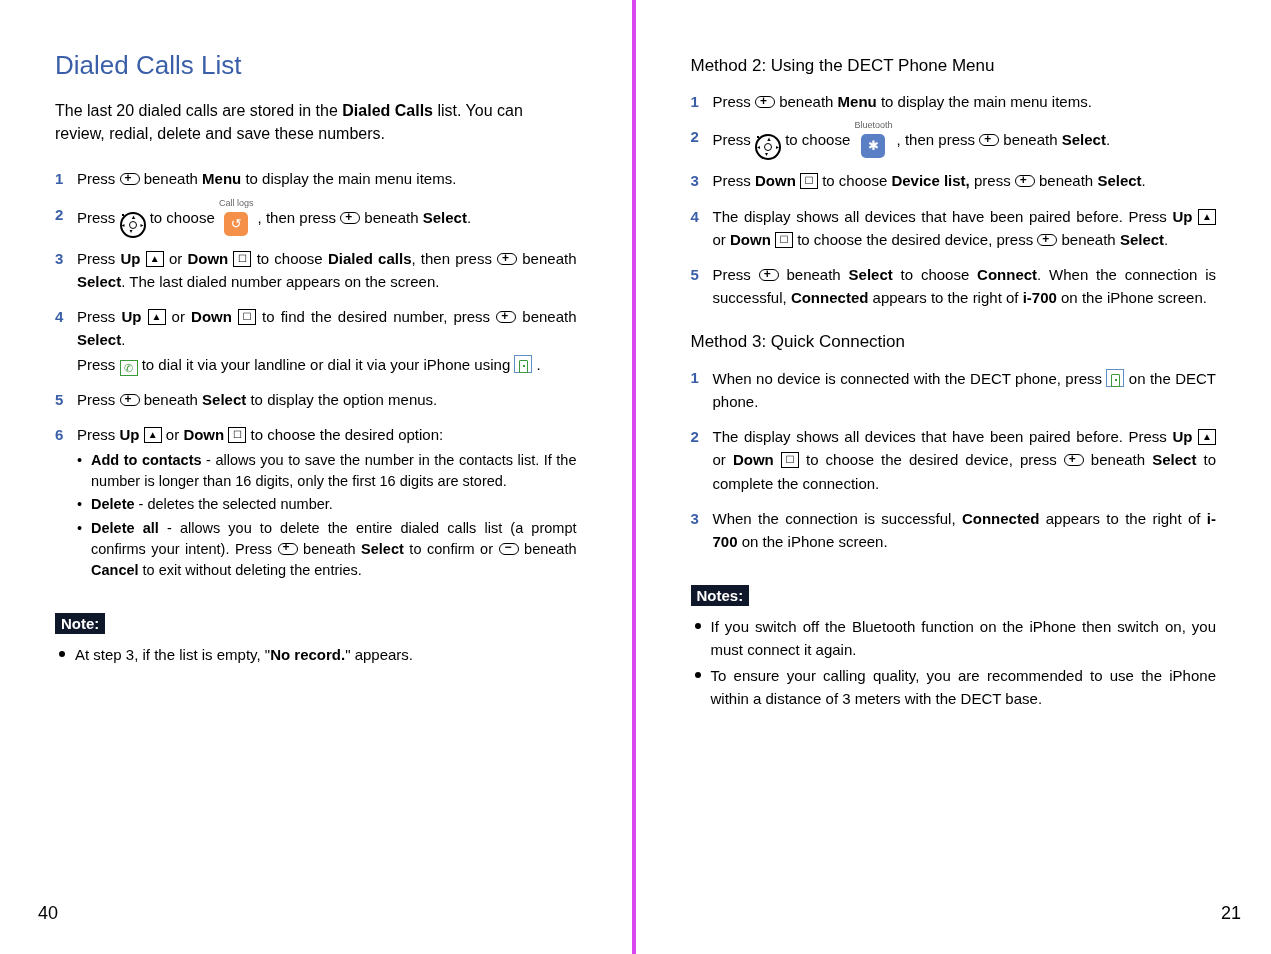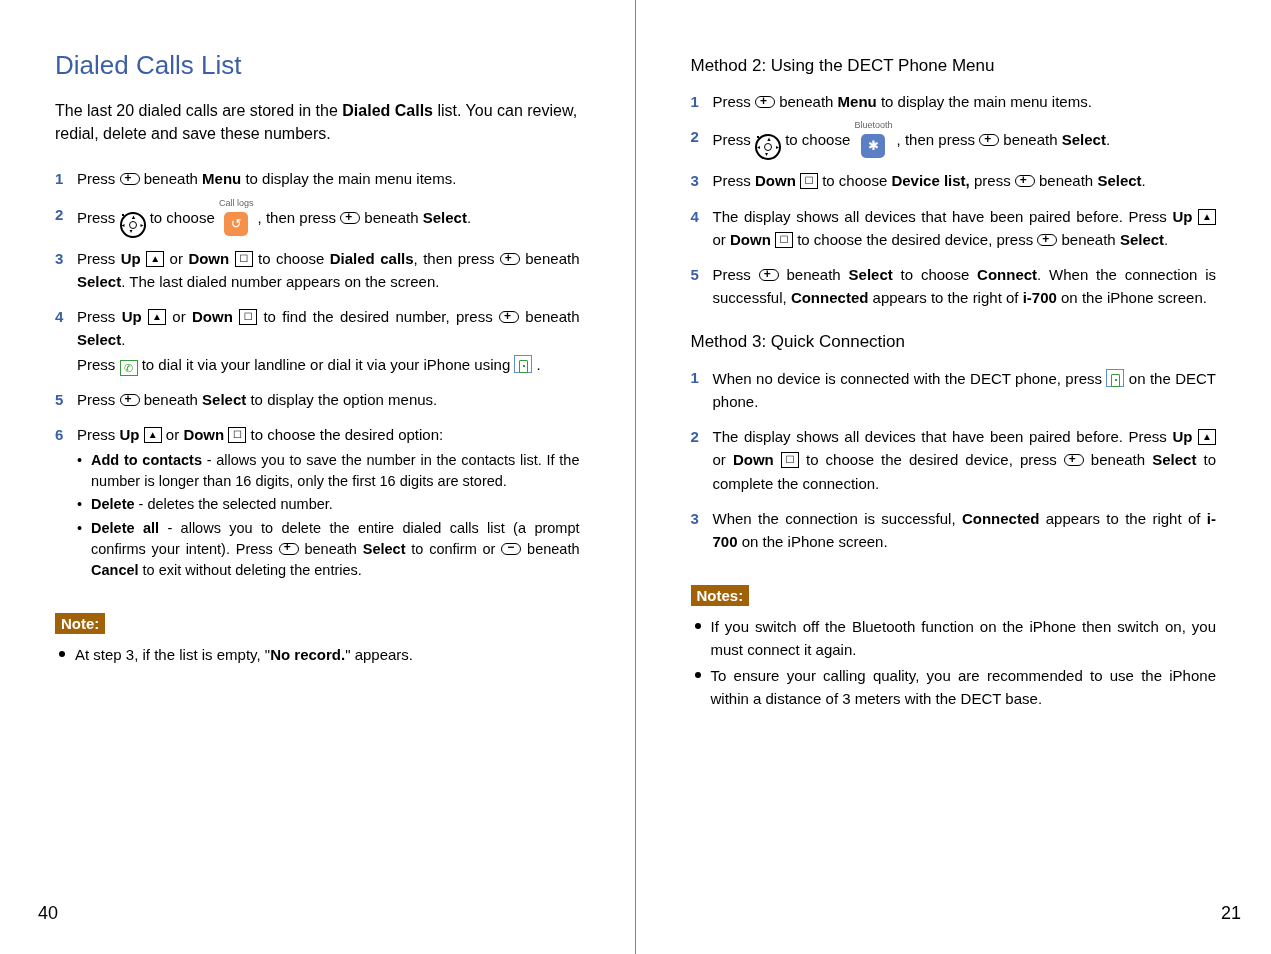--- a/index.html
+++ b/index.html
@@ -11,21 +11,21 @@
     height: 954px;
     display: flex;
     position: relative;
   }
   .page {
     width: 50%;
     height: 100%;
     padding: 50px 55px 40px 55px;
     position: relative;
   }
-  .page-left { border-right: 1px solid #d946ef; }
+  .page-left { border-right: 4px solid #d946ef; }
   .page-num {
     position: absolute;
     bottom: 30px;
     font-size: 18px;
   }
   .page-left .page-num { left: 38px; }
   .page-right .page-num { right: 30px; }
   .heading {
     color: #3a5fa8;
     font-size: 26px;
@@ -60,21 +60,21 @@
     margin-bottom: 2px;
   }
   .sub-bullets > li::before {
     content: "•";
     position: absolute;
     left: 0;
     top: 0;
   }
   .note-box {
     display: inline-block;
-    background: #a16207;
+    background: #0f172a;
     color: #fff;
     font-weight: bold;
     font-size: 15px;
     padding: 2px 6px;
     margin-top: 20px;
     margin-bottom: 10px;
   }
   ul.notes-list { list-style: none; }
   ul.notes-list > li {
     position: relative;

